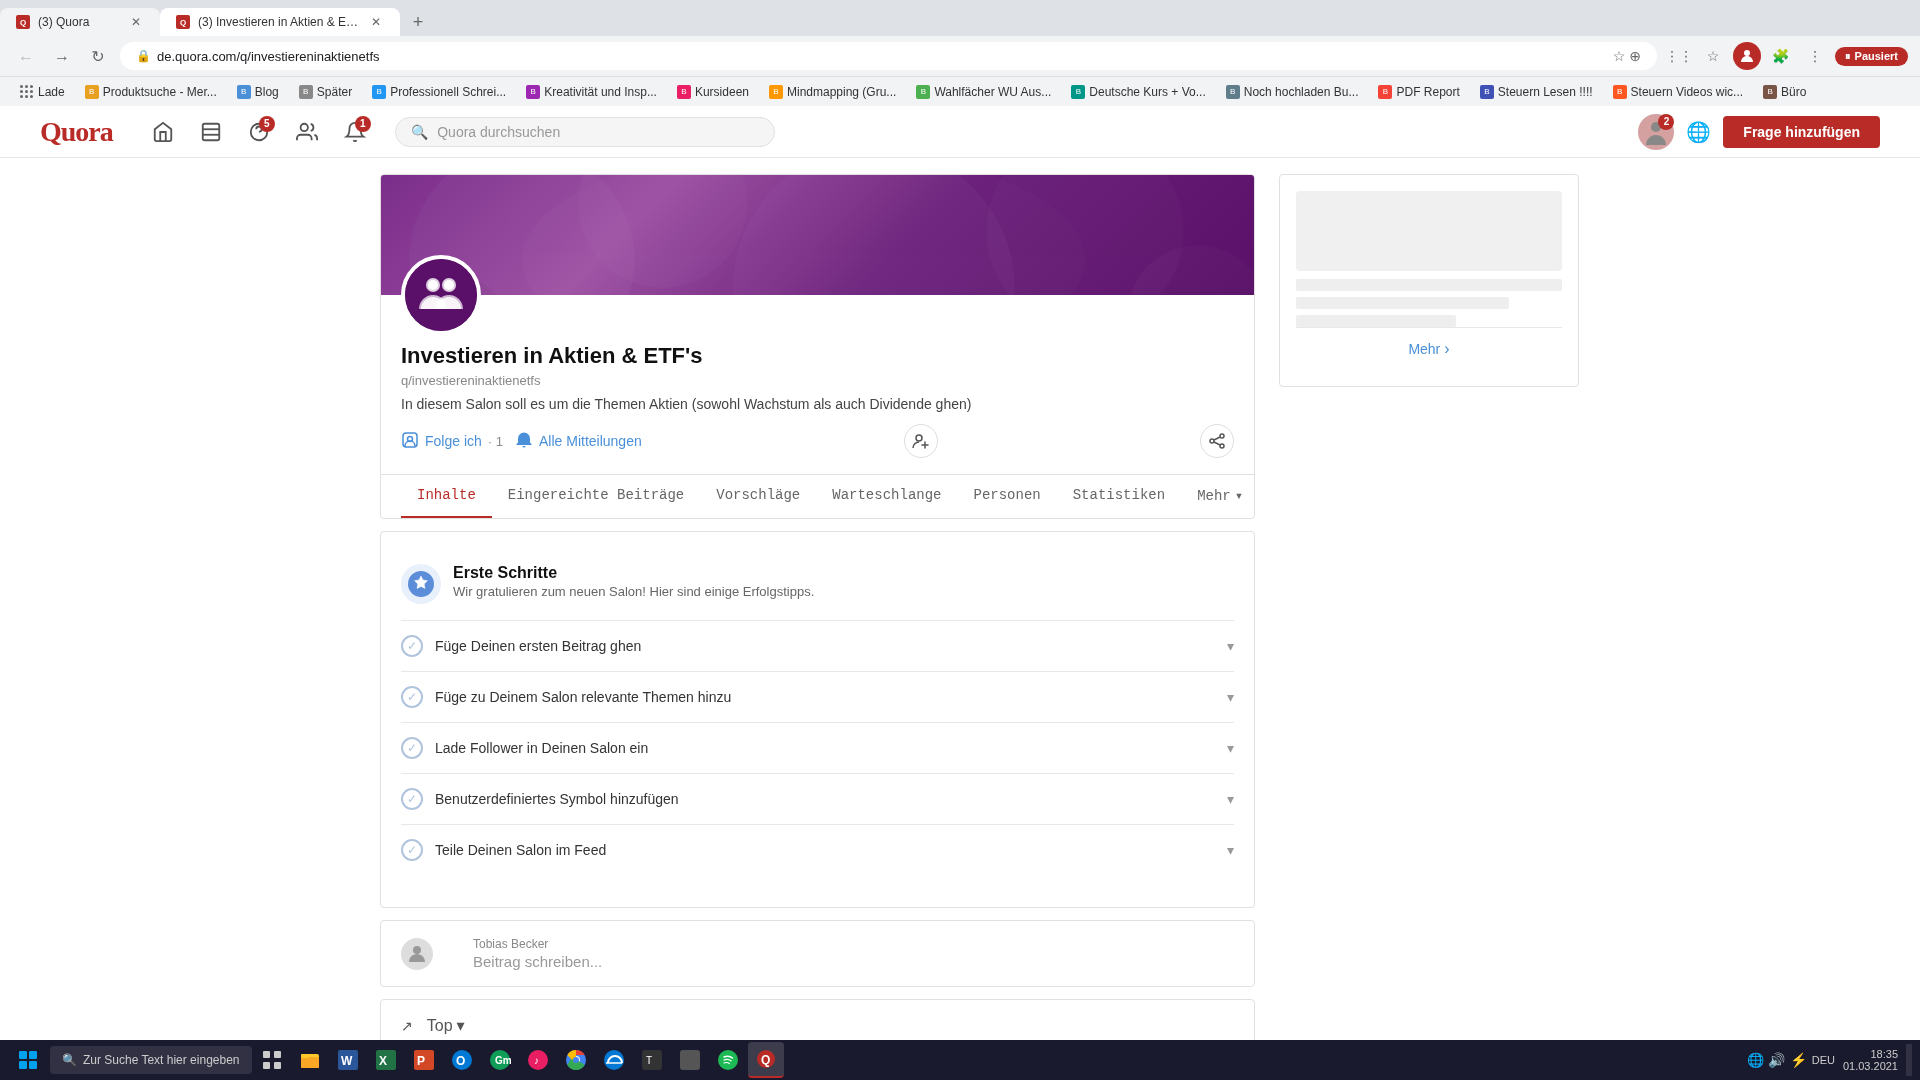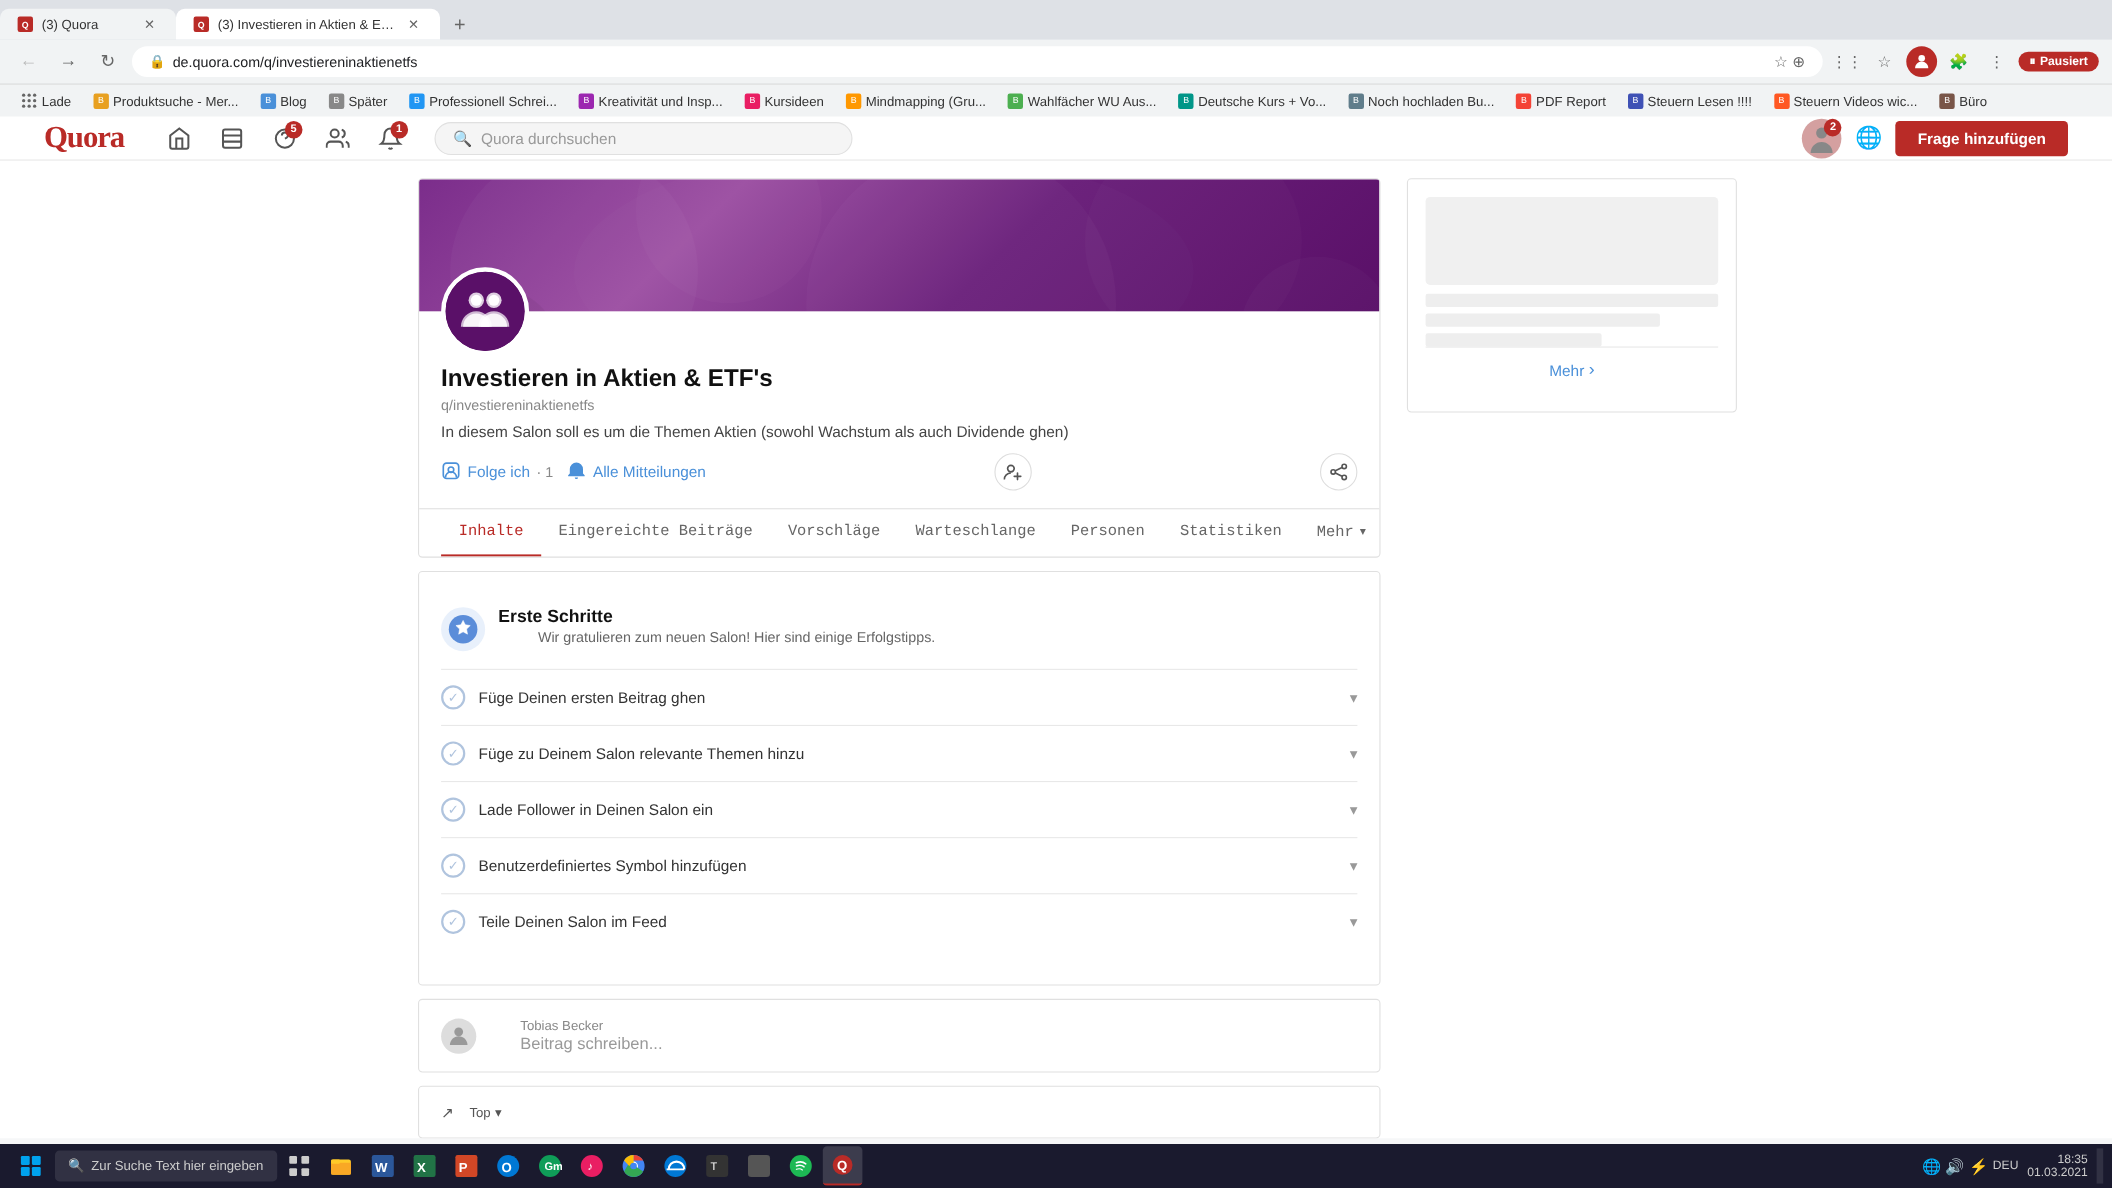--- a/index.html
+++ b/index.html
@@ -31,21 +31,21 @@
     .bookmarks-bar { display: flex; align-items: center; padding: 3px 12px; background: #f1f3f4; height: 30px; gap: 4px; border-top: 1px solid #ddd; overflow: hidden; }
     .bookmark-item { display: flex; align-items: center; gap: 4px; padding: 2px 8px; border-radius: 4px; cursor: pointer; white-space: nowrap; font-size: 12px; color: #333; }
     .bm-icon { width: 14px; height: 14px; background: #4a90e2; border-radius: 2px; display: flex; align-items: center; justify-content: center; color: white; font-size: 8px; }
     .apps-icon { width: 14px; height: 14px; display: grid; grid-template-columns: 1fr 1fr 1fr; gap: 1px; }
     .apps-dot { width: 3px; height: 3px; background: #666; border-radius: 50%; }
 
     
     .page { background: #fff; min-height: 900px; }
 
     
-    .quora-nav { background: white; border-bottom: 1px solid #e8e8e8; height: 40px; display: flex; align-items: center; padding: 0 40px; gap: 20px; position: sticky; top: 0; z-index: 100; }
+    .quora-nav { background: white; border-bottom: 1px solid #e8e8e8; height: 52px; display: flex; align-items: center; padding: 0 40px; gap: 20px; position: sticky; top: 0; z-index: 100; }
     .quora-logo { font-size: 28px; color: #b92b27; font-weight: bold; letter-spacing: -1px; margin-right: 10px; font-family: Georgia, serif; }
     .nav-icons { display: flex; align-items: center; gap: 8px; }
     .nav-icon-btn { position: relative; width: 40px; height: 40px; display: flex; align-items: center; justify-content: center; cursor: pointer; border-radius: 50%; color: #555; font-size: 20px; }
     .nav-badge { position: absolute; top: 4px; right: 4px; background: #b92b27; color: white; border-radius: 50%; width: 16px; height: 16px; font-size: 10px; display: flex; align-items: center; justify-content: center; font-weight: bold; }
     .search-bar { flex: 1; max-width: 380px; background: #f5f5f5; border: 1px solid #e0e0e0; border-radius: 20px; padding: 6px 16px; display: flex; align-items: center; gap: 8px; color: #999; font-size: 14px; cursor: text; }
     .search-icon { color: #888; }
     .nav-right { margin-left: auto; display: flex; align-items: center; gap: 12px; }
     .add-question-btn { background: #b92b27; color: white; border: none; border-radius: 4px; padding: 8px 20px; font-size: 14px; font-weight: bold; cursor: pointer; white-space: nowrap; }
     .profile-nav { position: relative; cursor: pointer; }
     .profile-avatar { width: 36px; height: 36px; border-radius: 50%; background: #ccc; overflow: hidden; display: flex; align-items: center; justify-content: center; }
@@ -76,36 +76,36 @@
     
     .space-tabs { border-top: 1px solid #e0e0e0; display: flex; padding: 0 20px; gap: 0; }
     .tab-item { padding: 12px 16px; font-size: 14px; color: #666; cursor: pointer; border-bottom: 2px solid transparent; white-space: nowrap; font-family: Liberation Mono, monospace; }
     .tab-item.active { color: #b92b27; border-bottom-color: #b92b27; font-weight: 500; }
     .more-tab { display: flex; align-items: center; gap: 4px; }
 
     
     .steps-section { background: white; border: 1px solid #e0e0e0; border-radius: 4px; margin-top: 12px; padding: 32px 20px; }
     .steps-header { display: flex; align-items: flex-start; gap: 12px; margin-bottom: 16px; }
     .steps-title { font-size: 16px; font-weight: bold; color: #111; }
-    .steps-subtitle { font-size: 13px; color: #666; margin-top: 2px; margin-left: 36px; }
+    .steps-subtitle { font-size: 13px; color: #666; margin-top: 2px; }
 
     
     .step-item { border-top: 1px solid #e8e8e8; padding: 14px 0; display: flex; align-items: center; gap: 12px; cursor: pointer; }
     .step-check { width: 22px; height: 22px; border-radius: 50%; border: 2px solid #b0c4de; display: flex; align-items: center; justify-content: center; flex-shrink: 0; color: #b0c4de; font-size: 12px; }
     .step-text { flex: 1; font-size: 14px; color: #333; }
     .step-chevron { color: #999; font-size: 14px; }
 
     
     .write-post { background: white; border: 1px solid #e0e0e0; border-radius: 4px; margin-top: 12px; padding: 16px 20px; display: flex; align-items: center; gap: 12px; }
     .write-avatar { width: 32px; height: 32px; border-radius: 50%; background: #ddd; display: flex; align-items: center; justify-content: center; font-size: 12px; color: #666; overflow: hidden; flex-shrink: 0; }
     .write-input { flex: 1; color: #999; font-size: 15px; cursor: text; margin-left: 28px; }
 
     
     .sort-bar { background: white; border-top: 1px solid #e8e8e8; padding: 12px 20px; display: flex; align-items: center; gap: 6px; margin-top: 0; }
-    .sort-btn { display: flex; align-items: center; gap: 4px; font-size: 12px; color: #555; cursor: pointer; padding: 4px 8px; border-radius: 4px; }
+    .sort-btn { display: flex; align-items: center; gap: 4px; font-size: 16px; color: #555; cursor: pointer; padding: 4px 8px; border-radius: 4px; }
 
     
     .sidebar-card { background: white; border: 1px solid #e0e0e0; border-radius: 4px; margin-top: 16px; padding: 16px; }
     .mehr-btn { display: flex; align-items: center; gap: 4px; color: #4a90d9; font-size: 14px; cursor: pointer; padding: 12px 16px; justify-content: center; border-top: 1px solid #e8e8e8; }
 
     
     .taskbar { position: fixed; bottom: 0; left: 0; width: 1920px; height: 40px; background: #1a1a2e; display: flex; align-items: center; padding: 0 8px; gap: 2px; z-index: 9999; }
     .taskbar-start { width: 40px; height: 32px; display: flex; align-items: center; justify-content: center; cursor: pointer; }
     .win-logo { width: 18px; height: 18px; display: grid; grid-template-columns: 1fr 1fr; gap: 2px; }
     .win-square { border-radius: 1px; }

